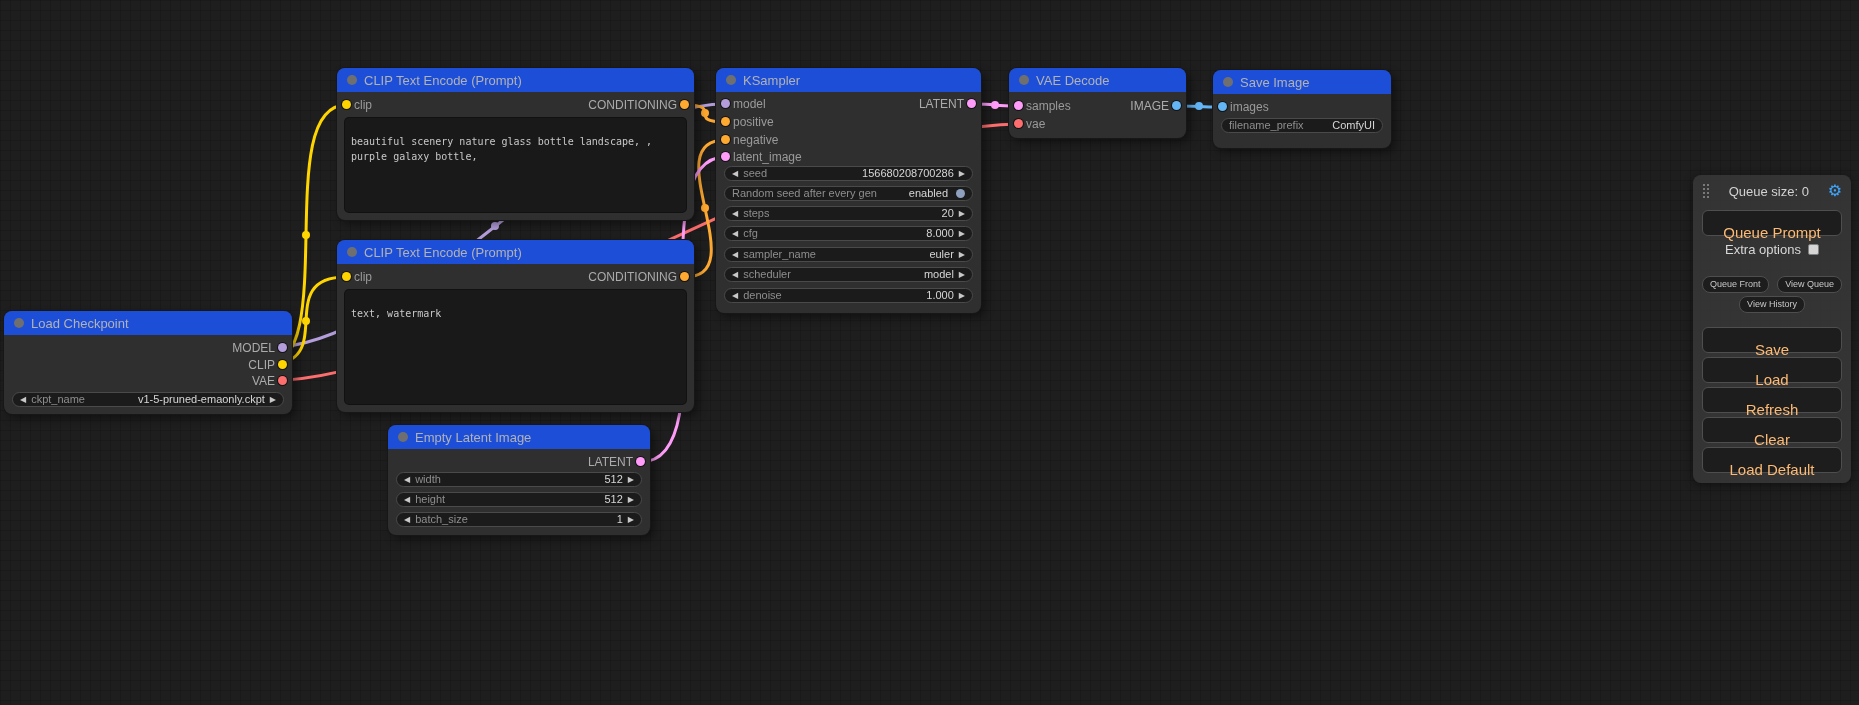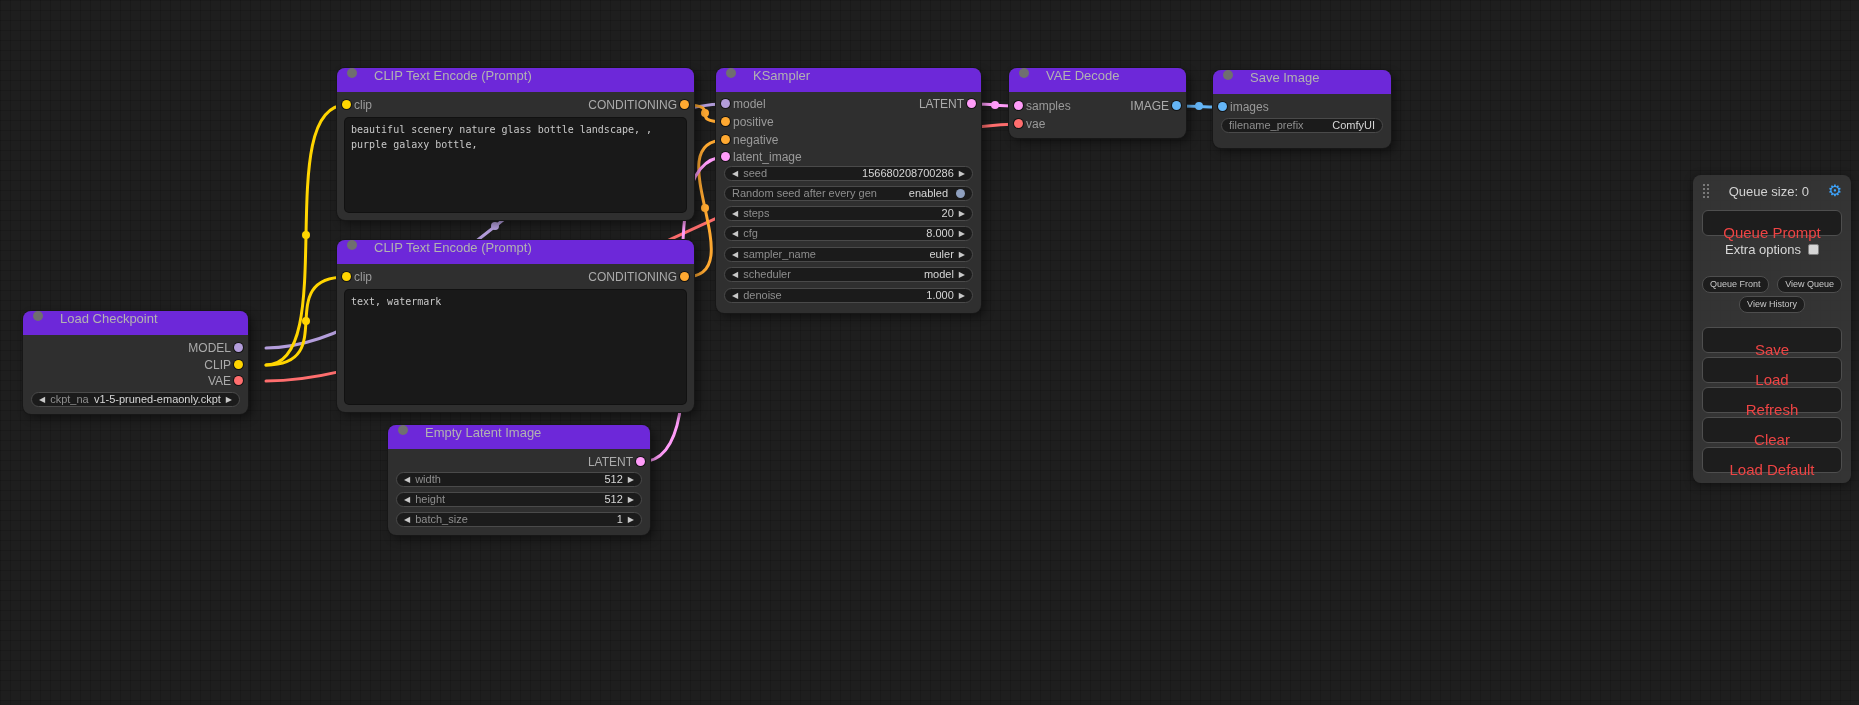--- a/index.html
+++ b/index.html
@@ -5,48 +5,48 @@
 *{margin:0;padding:0;box-sizing:border-box}
 html,body{width:1859px;height:705px;overflow:hidden;background:#1e1e1e}
 #canvas{position:relative;width:1859px;height:705px;font-family:"Liberation Sans",sans-serif;
   background-color:#1e1e1e;
   background-image:linear-gradient(rgba(0,0,0,.14) 1px,transparent 1px),
                    linear-gradient(90deg,rgba(0,0,0,.14) 1px,transparent 1px);
   background-size:10px 10px;}
 #wires{position:absolute;left:0;top:0;z-index:1}
 .node{position:absolute;z-index:2;background:#2f2f2f;border-radius:8px;
   box-shadow:0 0 0 1px #171717,4px 4px 10px rgba(0,0,0,.45);color:#9a9a9a}
-.ntitle{height:24px;display:flex;gap:17px;padding:0 10px;background:#6d28d9;
+.ntitle{height:24px;display:flex;align-items:center;gap:7px;padding:0 10px;background:#1d4ed8;
   border-radius:8px 8px 0 0;font-size:13px;color:#b2b2b2;white-space:nowrap}
 .tdot{width:10px;height:10px;border-radius:50%;background:#6f6f6f;flex:none}
 .slot{position:absolute;font-size:12px;color:#9a9a9a;line-height:14px;white-space:nowrap}
 .slot.in{left:17px}
 .slot.out{right:17px;color:#ababab}
 .sdot{position:absolute;width:9px;height:9px;border-radius:50%;box-shadow:0 0 0 1px #141414}
 .sdot.in{left:5px}
 .sdot.out{right:5px}
 .widget{position:absolute;left:8px;right:8px;height:15px;background:#1b1b1b;border:1px solid #4a4a4a;
   border-radius:8px;display:flex;align-items:center;gap:5px;padding:0 7px;font-size:11px;line-height:1;white-space:nowrap}
 .warr{font-size:8px;color:#c8c8c8;flex:none;cursor:pointer}
 .wname{color:#8e8e8e;overflow:hidden}
 .wval{margin-left:auto;color:#d6d6d6}
 .tgl{width:9px;height:9px;border-radius:50%;flex:none;margin-left:3px}
-.prompt{position:absolute;left:8px;right:8px;background:#191919;border-radius:4px;padding:5px 6px;
+.prompt{position:absolute;left:8px;right:8px;background:#191919;border-radius:4px;padding:17px 6px;
   font-family:"DejaVu Sans Mono","Liberation Mono",monospace;font-size:10px;line-height:1.45;color:#c8c8c8;
   overflow:hidden;box-shadow:0 0 0 1px #111}
 
 .menu{position:absolute;left:1693px;top:175px;width:158px;z-index:3;background:rgba(54,54,54,.93);
   border-radius:8px;padding:6px 9px 10px;box-shadow:0 2px 10px rgba(0,0,0,.45);
   display:flex;flex-direction:column;color:#dcdcdc}
 .mhead{display:flex;align-items:center;justify-content:space-between;height:20px;margin-bottom:6px}
 .qsize{font-size:13px;color:#d2d2d2}
 .gear{font-size:16px;color:#3EA6FF;line-height:1;cursor:pointer}
 .dragdots{display:inline-grid;grid-template-columns:repeat(2,4px);grid-auto-rows:4px;cursor:grab}
 .dragdots i{width:2px;height:2px;border-radius:50%;background:#909090;margin:1px}
-.btn{display:block;width:100%;background:#1d1d1d;border:1px solid #4e4e4e;border-radius:6px;color:#ef4444;
+.btn{display:block;width:100%;background:#1d1d1d;border:1px solid #4e4e4e;border-radius:6px;color:#fdba74;
   font-family:inherit;font-size:15px;height:22px;line-height:20px;text-align:center;cursor:pointer;padding:12px}
 .qp{height:25px;margin-top:3px}
 .extra{display:flex;align-items:center;justify-content:center;gap:7px;height:22px;font-size:13px;color:#d8d8d8;margin-top:2px}
 .cbx{width:11px;height:11px;background:#d6d6d6;border:1px solid #808080;border-radius:2px;cursor:pointer}
 .pillrow{display:flex;justify-content:space-between;margin-top:16px}
 .pill{background:#1d1d1d;border:1px solid #4e4e4e;border-radius:8px;color:#c8c8c8;font-size:9px;
   padding:2px 7px;font-family:inherit;cursor:pointer;line-height:1.2}
 .vh{align-self:center;margin-top:3px}
 .stack{display:flex;flex-direction:column;gap:4px;margin-top:14px}
 </style>
@@ -73,21 +73,21 @@
       <circle cx="306" cy="321" r="4" fill="#FFD500"></circle>
       <circle cx="642" cy="252" r="4" fill="#FF6E6E"></circle>
       <circle cx="705" cy="113" r="4" fill="#FFA931"></circle>
       <circle cx="705" cy="208" r="4" fill="#FFA931"></circle>
       <circle cx="683" cy="309" r="4" fill="#FF9CF9"></circle>
       <circle cx="995" cy="105" r="4" fill="#FF9CF9"></circle>
       <circle cx="1199" cy="106" r="4" fill="#64B5F6"></circle>
     </g>
   </svg>
 
-  <div class="node" style="left:23px;top:311px;width:225px;height:103px">
+  <div class="node" style="left:4px;top:311px;width:288px;height:103px">
     <div class="ntitle">
       <span class="tdot"></span>
       <span>Load Checkpoint</span>
     </div>
     <span class="slot out" style="top:30px">MODEL</span>
     <span class="sdot out" style="top: 32px; background: rgb(179, 157, 219);"></span>
     <span class="slot out" style="top:47px">CLIP</span>
     <span class="sdot out" style="top: 49px; background: rgb(255, 213, 0);"></span>
     <span class="slot out" style="top:63px">VAE</span>
     <span class="sdot out" style="top: 65px; background: rgb(255, 110, 110);"></span>

